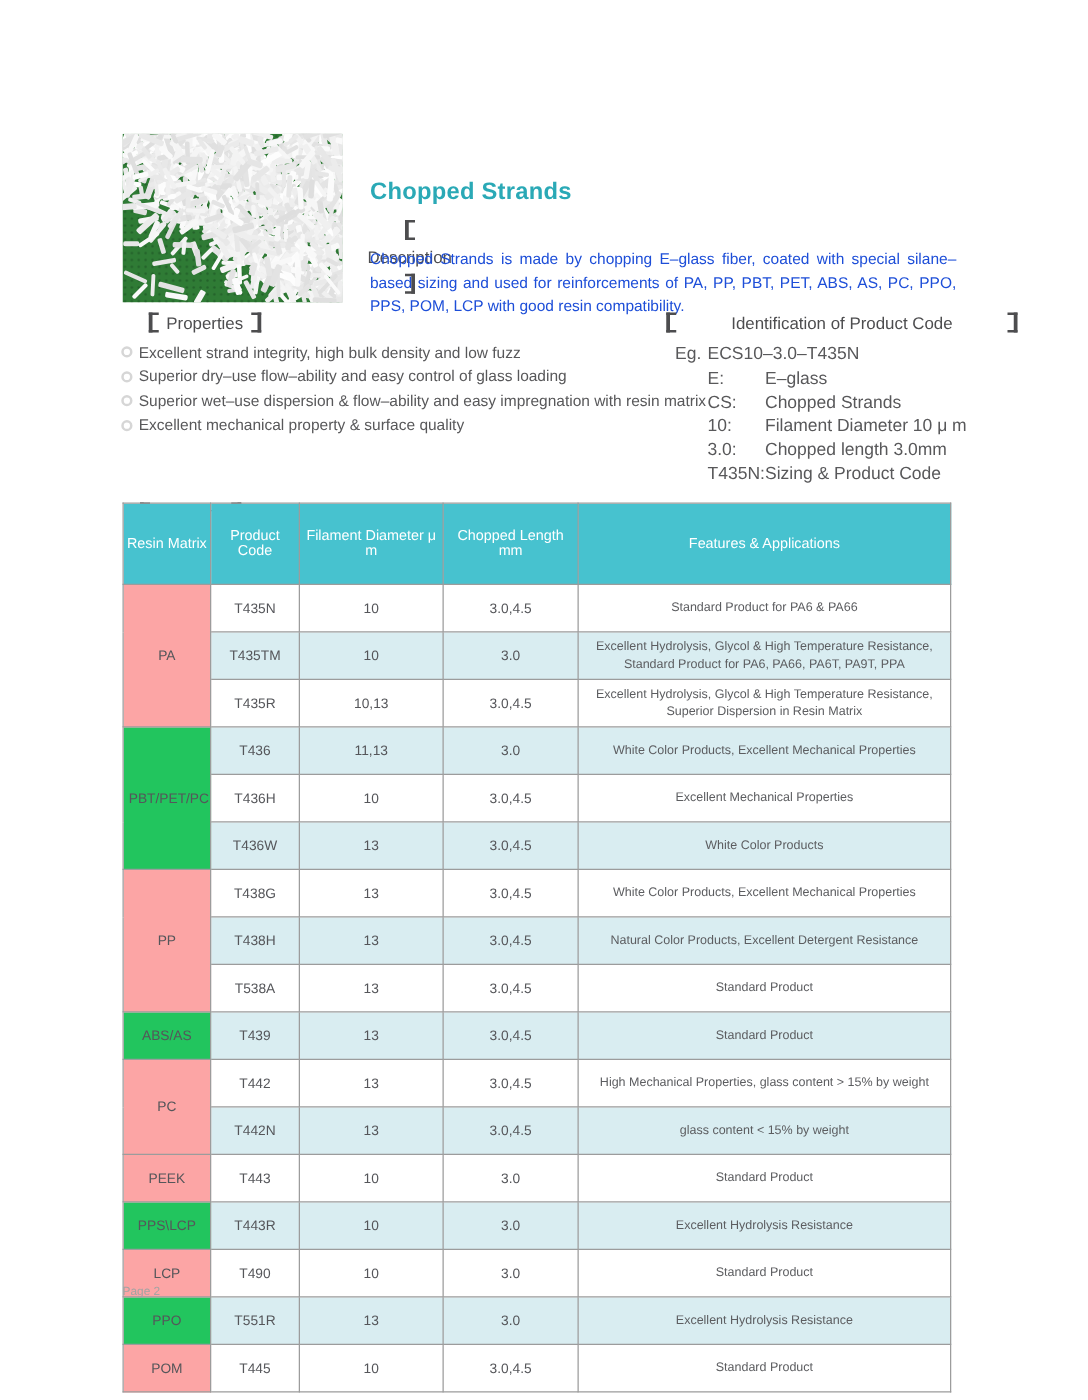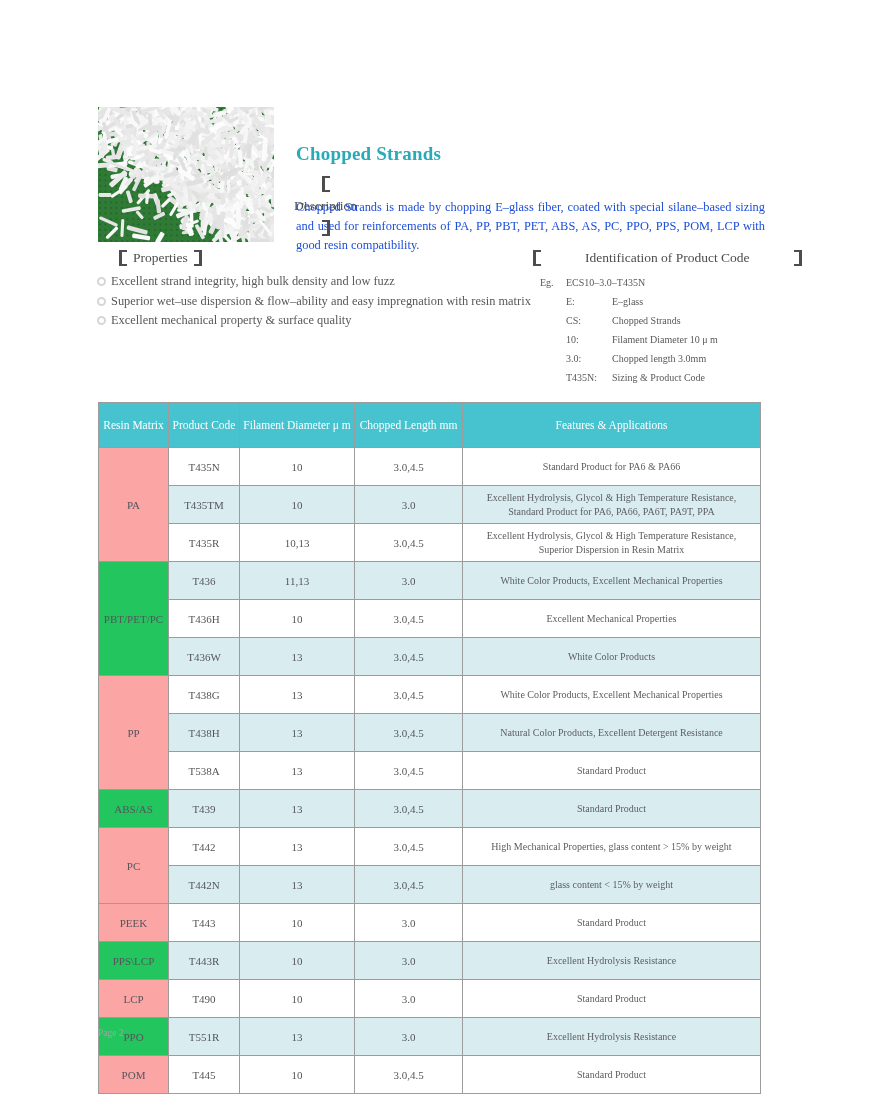--- a/index.html
+++ b/index.html
@@ -1,17 +1,17 @@
 <!DOCTYPE html>
 <html><head>
 <meta charset="utf-8">
 <style>
   html,body{margin:0;padding:0;background:#fff;}
   .page{position:relative;width:870px;height:1120px;background:#ffffff;overflow:hidden;
-        font-family:Liberation Serif, serif;color:#58585a;}
+        font-family:Liberation Sans, sans-serif;color:#58585a;}
 
   
   .photo{position:absolute;left:98px;top:107px;width:176px;height:135px;display:block;}
 
   
   .title{position:absolute;left:296px;top:143px;margin:0;font-size:19px;font-weight:bold;
          color:#2aa9b6;letter-spacing:.2px;}
 
   
   .heading{position:absolute;display:flex;align-items:center;gap:6px;font-size:13.5px;color:#4d4d4f;}
@@ -28,33 +28,33 @@
         line-height:1.53;color:#1d4ed8;text-align:justify;}
 
   
   .props{position:absolute;left:97px;top:272px;margin:0;padding:0;list-style:none;
          font-size:12.4px;color:#58585a;}
   .prop-item{display:flex;align-items:center;height:19.5px;}
   .bullet{width:5px;height:5px;border:2px solid #d6d6d6;border-radius:50%;background:#fff;
           margin-right:5px;flex:none;}
 
   
-  .ident{position:absolute;left:540px;top:274px;font-size:10px;color:#58585a;}
+  .ident{position:absolute;left:540px;top:274px;font-size:14px;color:#58585a;}
   .eg-row{display:flex;height:17px;line-height:17px;}
   .eg-label{width:26px;}
   .id-lines{margin-left:26px;}
   .id-line{display:flex;height:16.5px;line-height:16.5px;margin-top:2.5px;}
   .id-key{width:46px;}
 
   
   .prod-table{position:absolute;left:98px;top:402px;width:662px;border-collapse:collapse;
               table-layout:fixed;}
   .prod-table th,.prod-table td{border:1px solid #9c9c9c;text-align:center;vertical-align:middle;}
   .prod-table thead th{background:#47c2cf;color:#ffffff;font-weight:normal;font-size:11.5px;
-                       height:32px;padding:6px 2px;}
+                       height:32px;padding:16px 2px;}
   .prod-table td{font-size:11px;height:33px;color:#55565a;padding:0 4px;}
   tr.plain > td{background:#ffffff;}
   tr.alt > td{background:#d9edf1;}
   td.resin.plain{background:#fca5a5;}
   td.resin.alt{background:#22c55e;}
   td.features{font-size:10px;white-space:pre-line;line-height:1.35;padding:2px 8px;color:#5c5d60;}
 
   
   .footer{position:absolute;left:98px;top:1028px;font-size:9.5px;color:#a3a3a3;}
 </style>
@@ -1280,20 +1280,24 @@
     <span>Properties</span>
     <span class="bracket r"></span>
   </div>
   <ul class="props">
       <li class="prop-item">
         <span class="bullet"></span>
         <span class="prop-text">Excellent strand integrity, high bulk density and low fuzz</span>
       </li>
       <li class="prop-item">
         <span class="bullet"></span>
+        <span class="prop-text">Superior dry–use flow–ability and easy control of glass loading</span>
+      </li>
+      <li class="prop-item">
+        <span class="bullet"></span>
         <span class="prop-text">Superior wet–use dispersion &amp; flow–ability and easy impregnation with resin matrix</span>
       </li>
       <li class="prop-item">
         <span class="bullet"></span>
         <span class="prop-text">Excellent mechanical property &amp; surface quality</span>
       </li>
     </ul>
 
   <div class="heading h-ident">
     <span class="bracket l"></span>

